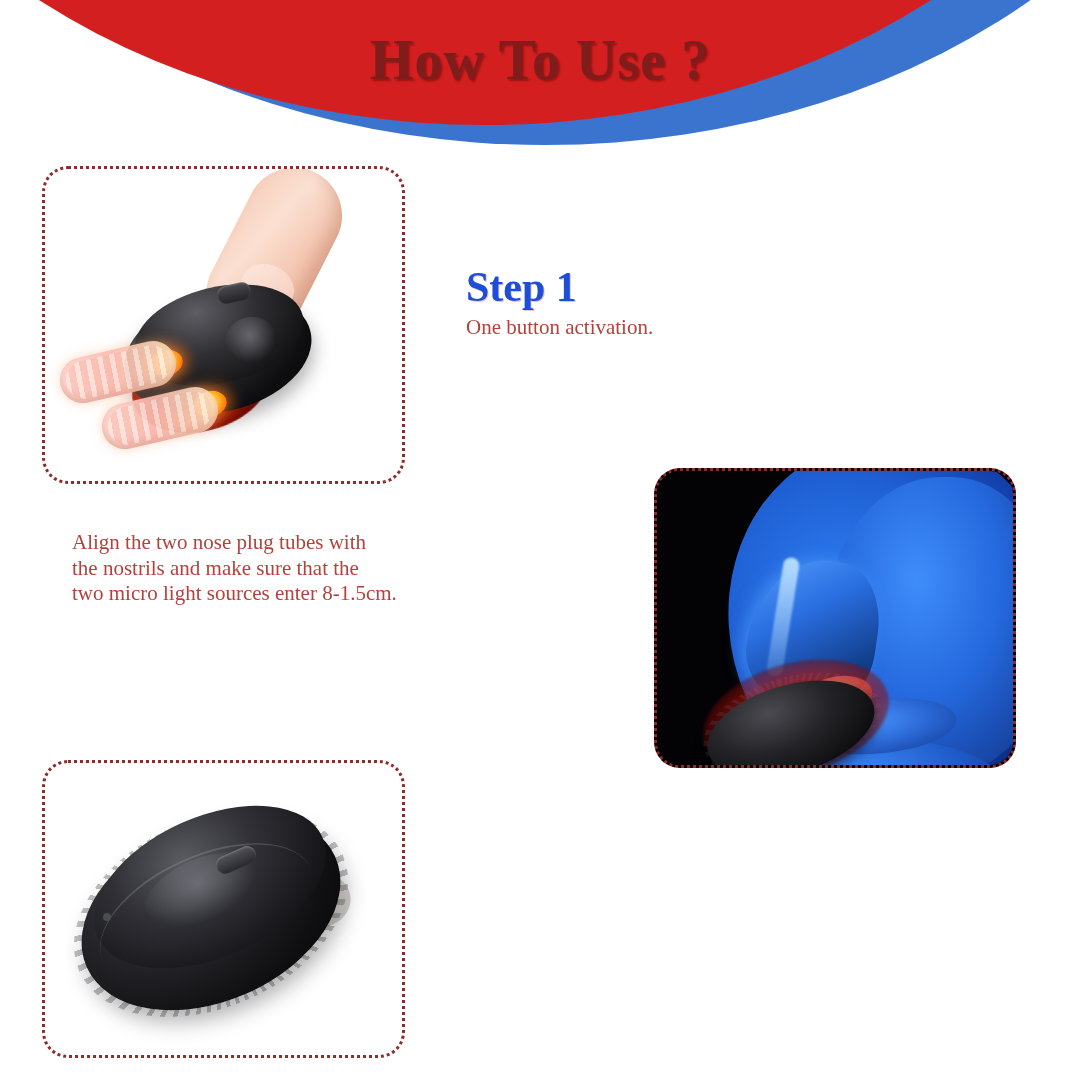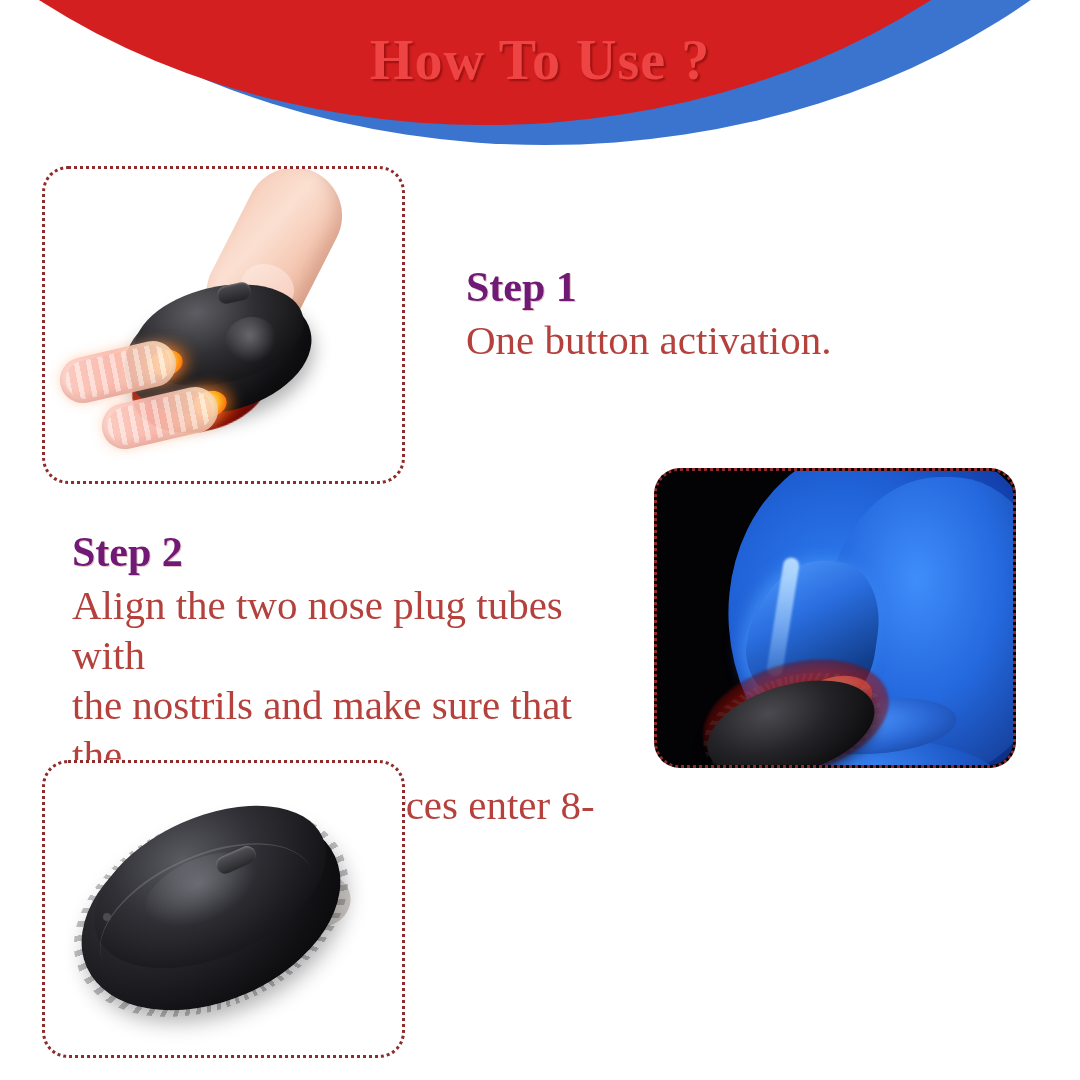--- a/index.html
+++ b/index.html
@@ -23,21 +23,21 @@
   }
   .banner-red{
     position:absolute;left:-215px;top:-420px;
     width:1400px;height:545px;
     background:#d31f1f;
     border-radius:0 0 50% 50%/0 0 100% 100%;
   }
   .banner-title{
     position:absolute;left:0;top:28px;width:1080px;
     text-align:center;
-    color:#ef4444;
+    color:#7f1d1d;
     font-size:56px;
     font-weight:bold;
     letter-spacing:1px;
     font-family:"Liberation Serif", serif;
     text-shadow:2px 2px 2px rgba(90,0,0,.45);
   }
 
   
   .panel{
     position:absolute;
@@ -45,31 +45,31 @@
     border-radius:26px;
     box-sizing:border-box;
     overflow:hidden;
     background:#ffffff;
   }
   .panel.dark{background:#050304;}
 
   
   .step-block{position:absolute;}
   .step-title{
-    color:#701a75;
+    color:#1d4ed8;
     font-weight:bold;
     font-size:42px;
     line-height:1.05;
     font-family:"Liberation Serif", serif;
     margin:0 0 6px 0;
     text-shadow:1px 1px 0 rgba(140,20,20,.25);
   }
   .step-body{
     color:#b5413d;
-    font-size:41px;
+    font-size:21px;
     line-height:1.22;
     font-family:"Liberation Serif", serif;
     margin:0;
     white-space:pre-line;
   }
 
   
   .art{position:absolute;left:0;top:0;width:100%;height:100%;}
 
   .s1-finger{
@@ -283,21 +283,20 @@
       <div class="s1-plug b"></div>
     </div>
   </div>
 
   <div class="step-block" style="left:466px;top:265px;width:520px;">
     <p class="step-title">Step 1</p>
     <p class="step-body">One button activation.</p>
   </div>
 
   <div class="step-block" style="left:72px;top:530px;width:560px;">
-    <p class="step-title">Step 2</p>
     <p class="step-body">Align the two nose plug tubes with
 the nostrils and make sure that the
 two micro light sources enter 8-1.5cm.</p>
   </div>
 
   <div class="panel dark" style="left:654px;top:468px;width:362px;height:300px;">
     <div class="art">
       <div class="s2-bg"></div>
       <div class="s2-face"></div>
       <div class="s2-cheek"></div>

